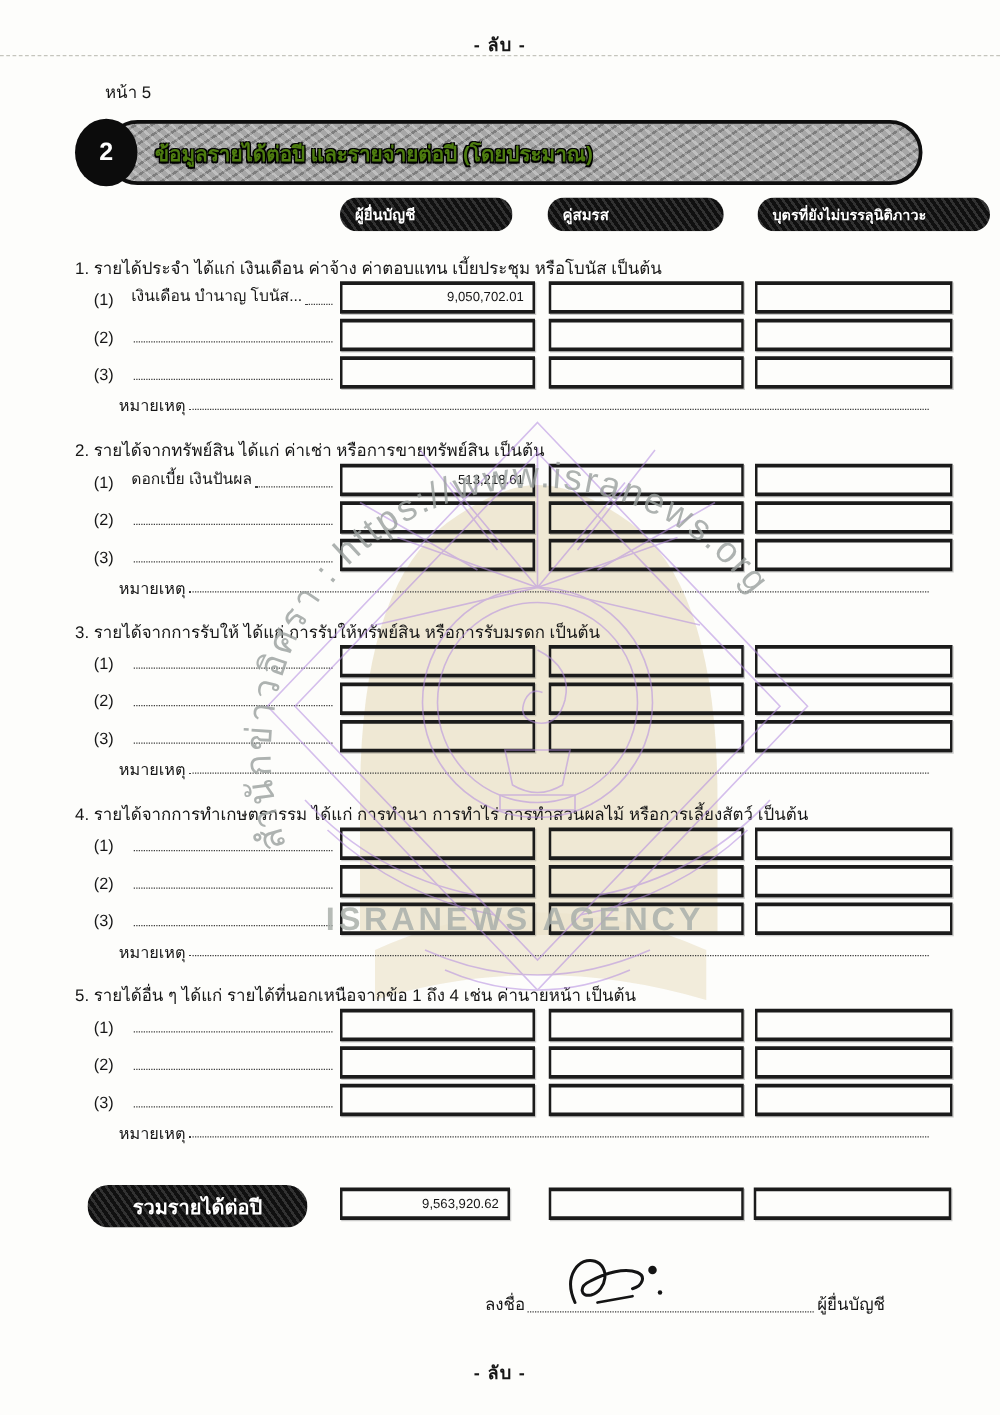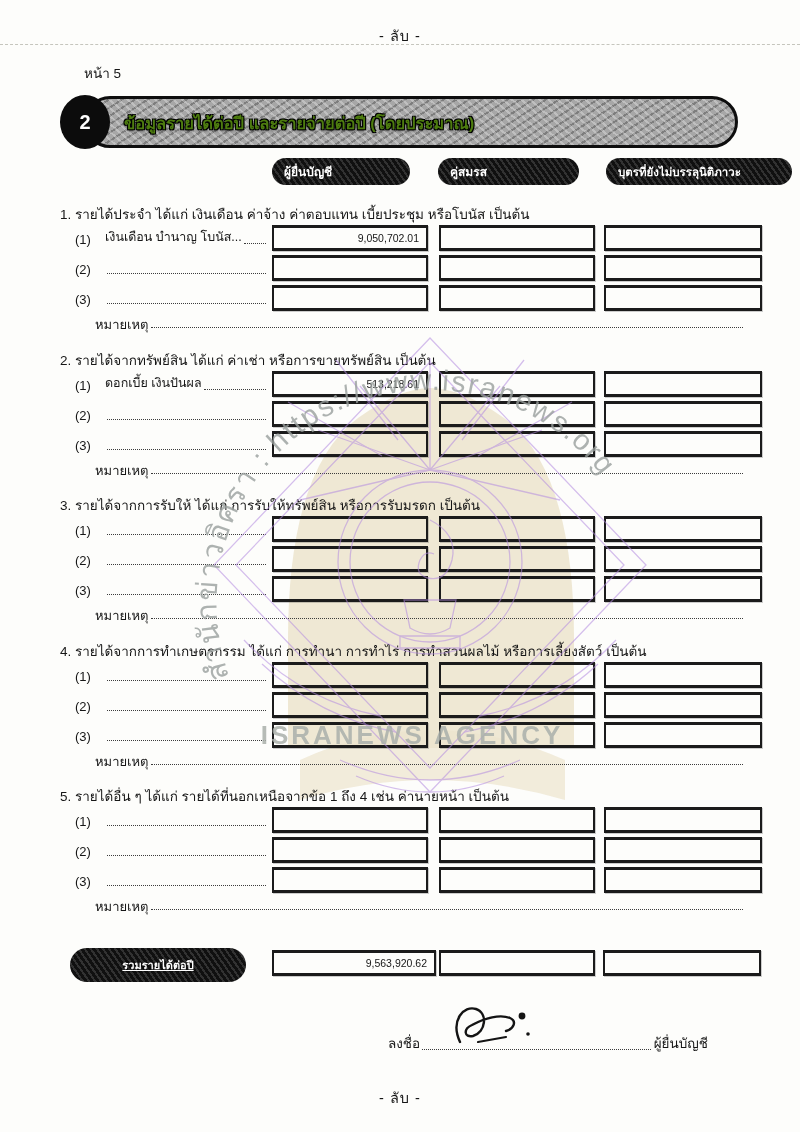--- a/index.html
+++ b/index.html
@@ -9,21 +9,21 @@
     font-family:"Liberation Sans", sans-serif;
   }
   
   .wm-under { position:absolute; inset:0; z-index:0; pointer-events:none; }
   .page-content { position:absolute; inset:0; z-index:1; }
   .wm-over { position:absolute; inset:0; z-index:3; pointer-events:none; }
 
   
   .conf-top, .conf-bottom {
     position:absolute; left:0; right:0; text-align:center;
-    font-size:14.5px; font-weight:normal; letter-spacing:1px;
+    font-size:14.5px; font-weight:bold; letter-spacing:1px;
   }
   .conf-top { top:24px; }
   .conf-bottom { top:1086px; }
   .fold-line { position:absolute; top:44px; left:0; right:0; border-top:1px dashed #b8b8ae; opacity:.8; }
   .page-num { position:absolute; left:84px; top:62px; font-size:13.5px; }
 
   
   .header-wrap { position:absolute; left:60px; top:96px; width:678px; height:52px; }
   .header-pill {
     position:absolute; left:24px; right:0; top:0; bottom:0;
@@ -81,24 +81,24 @@
   }
   .col1 { left:197px; width:156px;padding-left:40px; }
   .col2 { left:364px; width:156px; }
   .col3 { left:529px; width:158px; }
   .note { position:absolute; top:112px; left:35px; right:20px; display:flex; align-items:flex-end; height:20px; }
   .note-label { font-size:13px; flex:0 0 auto; }
 
   
   .total-pill {
     left:70px; top:948px; width:176px; height:34px; border-radius:17px;
-    font-size:11px; justify-content:center;text-decoration:underline;
+    font-size:16px; justify-content:center;
   }
   .tbox { top:950px; }
-  .tcol1 { left:272px; width:164px; }
+  .tcol1 { left:272px; width:136px; }
   .tcol2 { left:439px; width:156px; }
   .tcol3 { left:603px; width:158px; }
 
   
   .sign-row {
     position:absolute; left:388px; top:1030px; width:320px; height:24px;
     display:flex; align-items:flex-end; font-size:13.5px;
   }
   .sign-row .leader { margin-bottom:4px; }
   .scribble { position:absolute; left:448px; top:1000px; z-index:2; }

